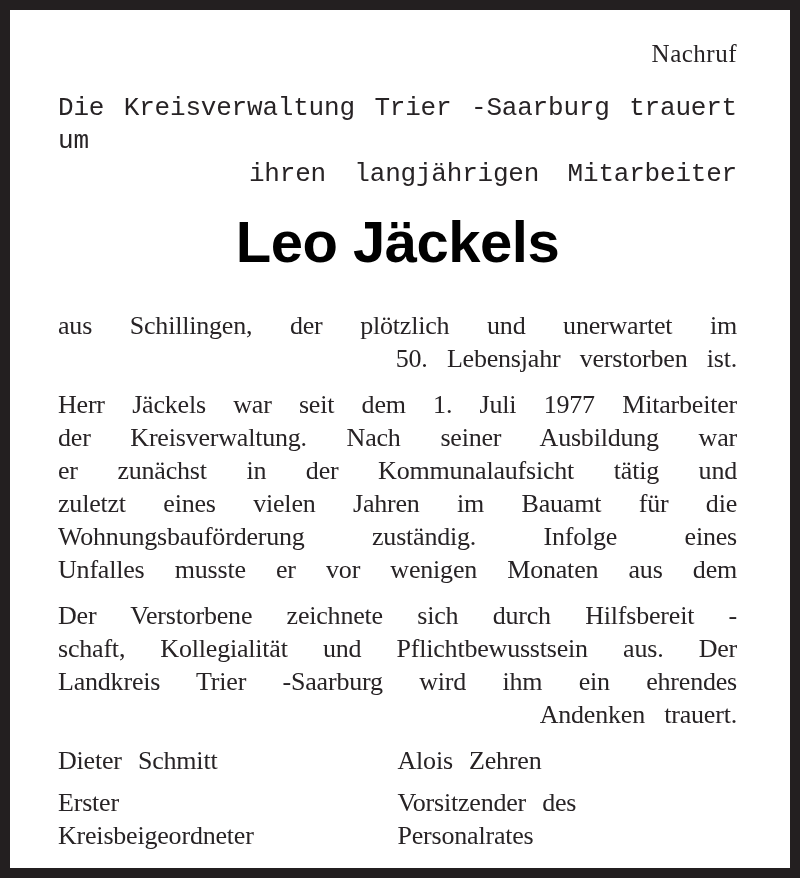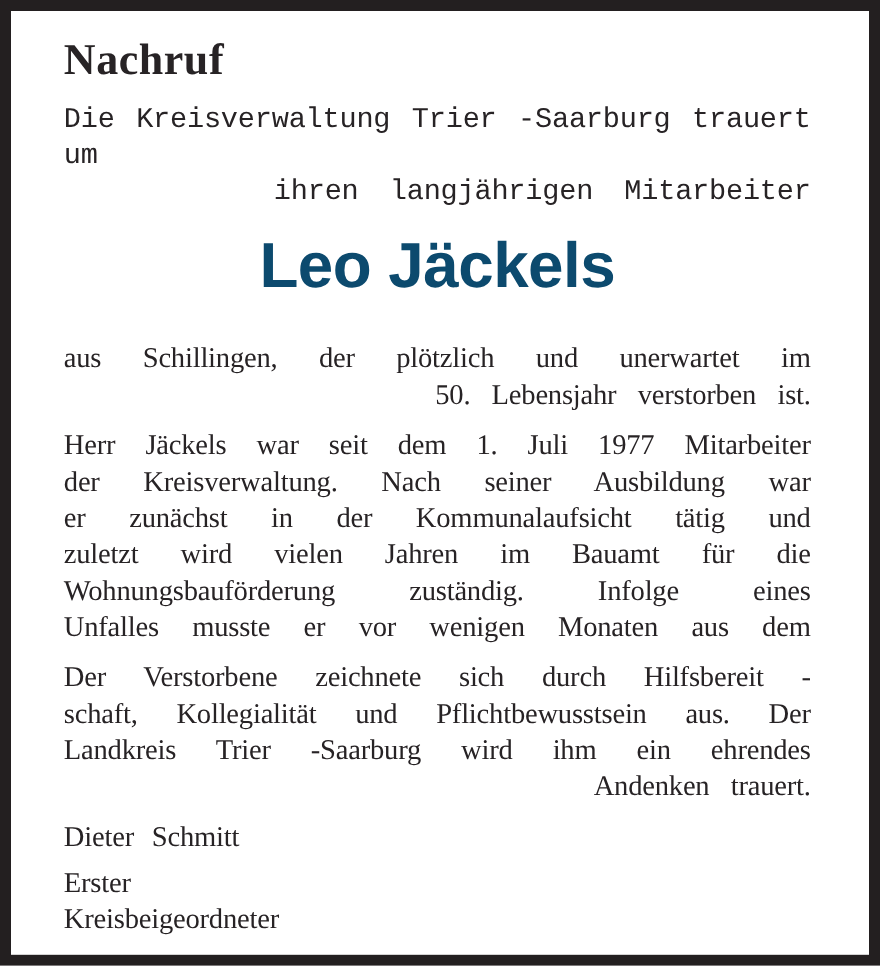--- a/index.html
+++ b/index.html
@@ -26,24 +26,24 @@
     box-sizing: border-box;
     height: 100%;
     padding: 0 53px 0 48px;
     color: #272325;
     font-size: 26px;
     line-height: 33px;
     letter-spacing: -0.2px;
   }
   .title {
     margin: 22px 0 0 0;
-    font-size: 40px;
+    font-size: 25px;
     line-height: 43px;
-    font-weight: bold;
-    text-align: left;
+    font-weight: normal;
+    text-align: right;
     letter-spacing: 0.5px;
   }
   .para { margin: 13px 0 0 0; }
   .para.intro { margin-top: 17px; font-family: Liberation Mono, monospace; }
   .para.death { margin-top: 36px; }
   
   .jline {
     text-align: justify;
     text-align-last: justify;
   }
@@ -53,21 +53,21 @@
     word-spacing: 0.5em;
   }
   .deceased-name {
     margin: 20px 0 0 0;
     font-family: "Liberation Sans", sans-serif;
     font-weight: bold;
     font-size: 58px;
     line-height: 62px;
     text-align: center;
     letter-spacing: -0.5px;
-    color: #0c4a6e;
+    color: #000000;
   }
   .signatures {
     display: flex;
     margin-top: 13px;
   }
   .sig {
     flex: 1 1 50%;
     word-spacing: 0.38em;
   }
   .sig-role { margin-top: 9px; }
@@ -89,36 +89,43 @@
 
     <div class="para death">
       <div class="jline">aus Schillingen, der plötzlich und unerwartet im</div>
       <div class="lline">50. Lebensjahr verstorben ist.</div>
     </div>
 
     <div class="para">
       <div class="jline">Herr Jäckels war seit dem 1. Juli 1977 Mitarbeiter</div>
       <div class="jline">der Kreisverwaltung. Nach seiner Ausbildung war</div>
       <div class="jline">er zunächst in der Kommunalaufsicht tätig und</div>
-      <div class="jline">zuletzt wird vielen Jahren im Bauamt für die</div>
+      <div class="jline">zuletzt eines vielen Jahren im Bauamt für die</div>
       <div class="jline">Wohnungsbauförderung zuständig. Infolge eines</div>
       <div class="jline">Unfalles musste er vor wenigen Monaten aus dem</div>
     </div>
 
     <div class="para">
       <div class="jline">Der Verstorbene zeichnete sich durch Hilfsbereit -</div>
       <div class="jline">schaft, Kollegialität und Pflichtbewusstsein aus. Der</div>
       <div class="jline">Landkreis Trier -Saarburg wird ihm ein ehrendes</div>
       <div class="lline">Andenken trauert.</div>
     </div>
 
     <div class="signatures">
       <div class="sig">
         <div class="sig-name">Dieter Schmitt</div>
         <div class="sig-role">
           <div>Erster</div>
           <div>Kreisbeigeordneter</div>
         </div>
       </div>
+      <div class="sig">
+        <div class="sig-name">Alois Zehren</div>
+        <div class="sig-role">
+          <div>Vorsitzender des</div>
+          <div>Personalrates</div>
+        </div>
+      </div>
     </div>
 
   </div>
 </div>
 
 </body></html>

